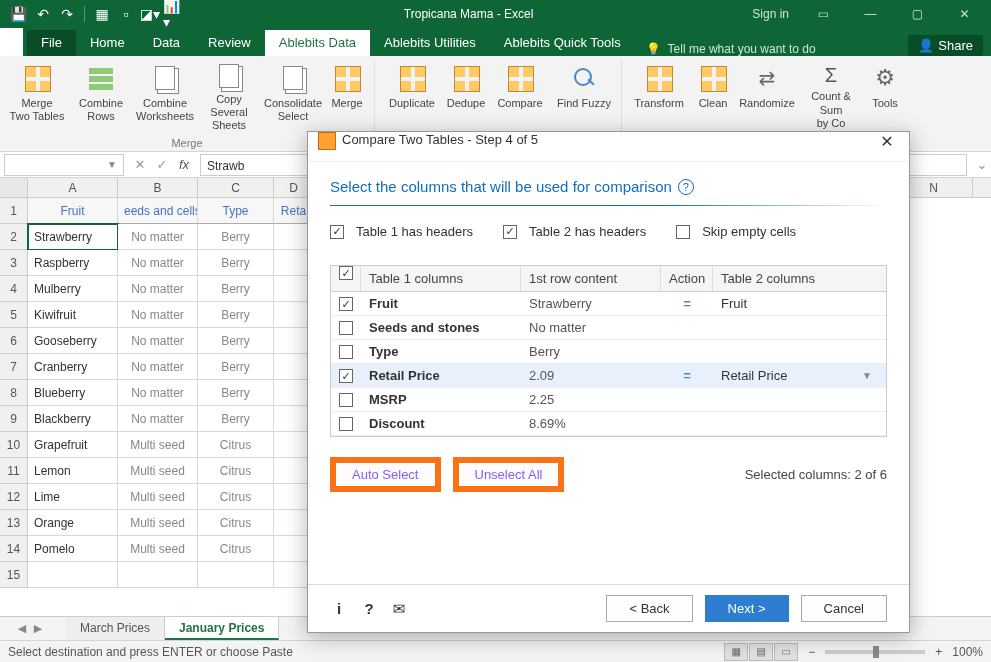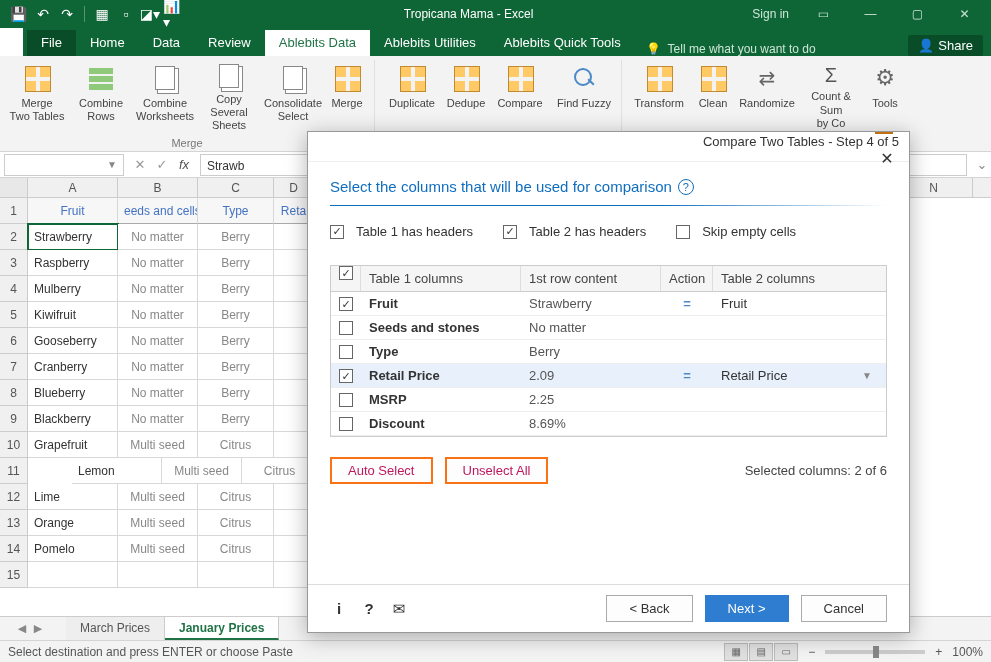--- a/index.html
+++ b/index.html
@@ -74,21 +74,21 @@
 
 .status-bar { position:absolute; left:0; right:0; bottom:0; height:22px; background:#f3f3f3; border-top:1px solid #d4d4d4; display:flex; align-items:center; padding:0 8px; font-size:12px; color:#555; }
 .status-right { margin-left:auto; display:flex; align-items:center; gap:10px; }
 .view-btns { display:flex; gap:1px; }
 .view-btn { width:24px; height:18px; background:#e0e0e0; border:1px solid #bbb; display:flex; align-items:center; justify-content:center; font-size:10px; color:#666; }
 .zoom-slider { width:100px; height:4px; background:#ccc; position:relative; }
 .zoom-slider::after { content:""; position:absolute; left:48px; top:-4px; width:6px; height:12px; background:#888; }
 
 
 .dialog-overlay { position:absolute; left:307px; top:131px; width:603px; height:502px; background:#fff; border:1px solid #999; box-shadow:0 4px 20px rgba(0,0,0,0.3); display:flex; flex-direction:column; }
-.dlg-title { height:30px; display:flex; align-items:flex-end; padding:0 10px; border-bottom:1px solid #eee;flex-direction:column; }
+.dlg-title { height:30px; display:flex; align-items:flex-start; padding:0 10px; border-bottom:1px solid #eee; }
 .dlg-title-icon { width:18px; height:18px; margin-right:6px; background:linear-gradient(#ffa030,#ffa030); border:1px solid #c07010; position:relative; }
 .dlg-title-text { font-size:13px; color:#333; }
 .dlg-close { margin-left:auto; font-size:16px; color:#333; width:24px; text-align:center; cursor:pointer; }
 .dlg-body { flex:1; padding:16px 22px 10px 22px; display:flex; flex-direction:column; }
 .dlg-heading { font-size:15px; color:#106ebe; margin-bottom:10px; display:flex; align-items:center; gap:6px; }
 .dlg-heading .qmark { width:16px; height:16px; border:1px solid #106ebe; border-radius:50%; font-size:11px; display:flex; align-items:center; justify-content:center; }
 .dlg-sep { height:1px; background:linear-gradient(to right,#106ebe 60%,transparent); margin-bottom:18px; }
 .dlg-checks-row { display:flex; gap:30px; margin-bottom:18px; font-size:13px; }
 .chk { display:flex; align-items:center; gap:12px; }
 .chk-box { width:14px; height:14px; border:1px solid #666; display:flex; align-items:center; justify-content:center; font-size:11px; color:#333; background:#fff; }
@@ -101,21 +101,21 @@
 .thc { width:30px; text-align:center; }
 .th1 { width:160px; } .th2 { width:140px; } .th3 { width:52px; } .th4 { flex:1; }
 .dlg-tr { display:flex; height:24px; border-bottom:1px solid #eee; align-items:center; }
 .dlg-tr.sel { background:#e8f1fb; }
 .dlg-td { padding:0 8px; line-height:24px; }
 .tdc { width:30px; display:flex; align-items:center; justify-content:center; }
 .td1 { width:160px; font-weight:bold; } .td2 { width:140px; color:#555; } .td3 { width:52px; color:#4a88c7; text-align:center; font-weight:bold; } .td4 { flex:1; color:#333; display:flex; align-items:center; }
 .td4 .dd { margin-left:auto; color:#888; font-size:10px; padding-right:6px; }
 
 .dlg-mid-btns { display:flex; gap:12px; margin-top:20px; align-items:center; }
-.dlg-btn { border:2px solid #f97316; background:#fdfdfd; padding:4px 16px; font-size:13px; color:#be185d; cursor:pointer;text-align:center; }
+.dlg-btn { border:6px solid #f97316; background:#fdfdfd; padding:4px 16px; font-size:13px; color:#8b5cf6; cursor:pointer;text-align:center; }
 .sel-count { margin-left:auto; font-size:13px; color:#444; }
 
 .dlg-footer { border-top:1px solid #ddd; padding:10px 22px; display:flex; align-items:center; gap:12px; }
 .ft-icon { font-size:15px; color:#333; width:18px; text-align:center; }
 .dlg-footer .spacer { flex:1; }
 .ft-btn { border:1px solid #aaa; background:#fdfdfd; padding:5px 22px; font-size:13px; color:#333; cursor:pointer; }
 .ft-btn.primary { background:#2f7dd1; color:#ffffff; border-color:#2f7dd1; }
 </style>
 </head>
 <body>
@@ -365,21 +365,21 @@
       </div>
       <div class="grid-row">
         <div class="rowh">10</div>
         <div class="cell c1" style="width: 90px;">Grapefruit</div>
         <div class="cell c2" style="width: 80px;">Multi seed</div>
         <div class="cell c3" style="width: 76px;">Citrus</div>
         <div class="cell c4" style="width: 40px;"></div>
       </div>
       <div class="grid-row">
         <div class="rowh">11</div>
-        <div class="cell c1" style="width: 90px; margin-left: 44px;">Lemon</div>
+        <div class="cell c1" style="width: 90px;">Lemon</div>
         <div class="cell c2" style="width: 80px;">Multi seed</div>
         <div class="cell c3" style="width: 76px;">Citrus</div>
         <div class="cell c4" style="width: 40px;"></div>
       </div>
       <div class="grid-row">
         <div class="rowh">12</div>
         <div class="cell c1" style="width: 90px;">Lime</div>
         <div class="cell c2" style="width: 80px;">Multi seed</div>
         <div class="cell c3" style="width: 76px;">Citrus</div>
         <div class="cell c4" style="width: 40px;"></div>

